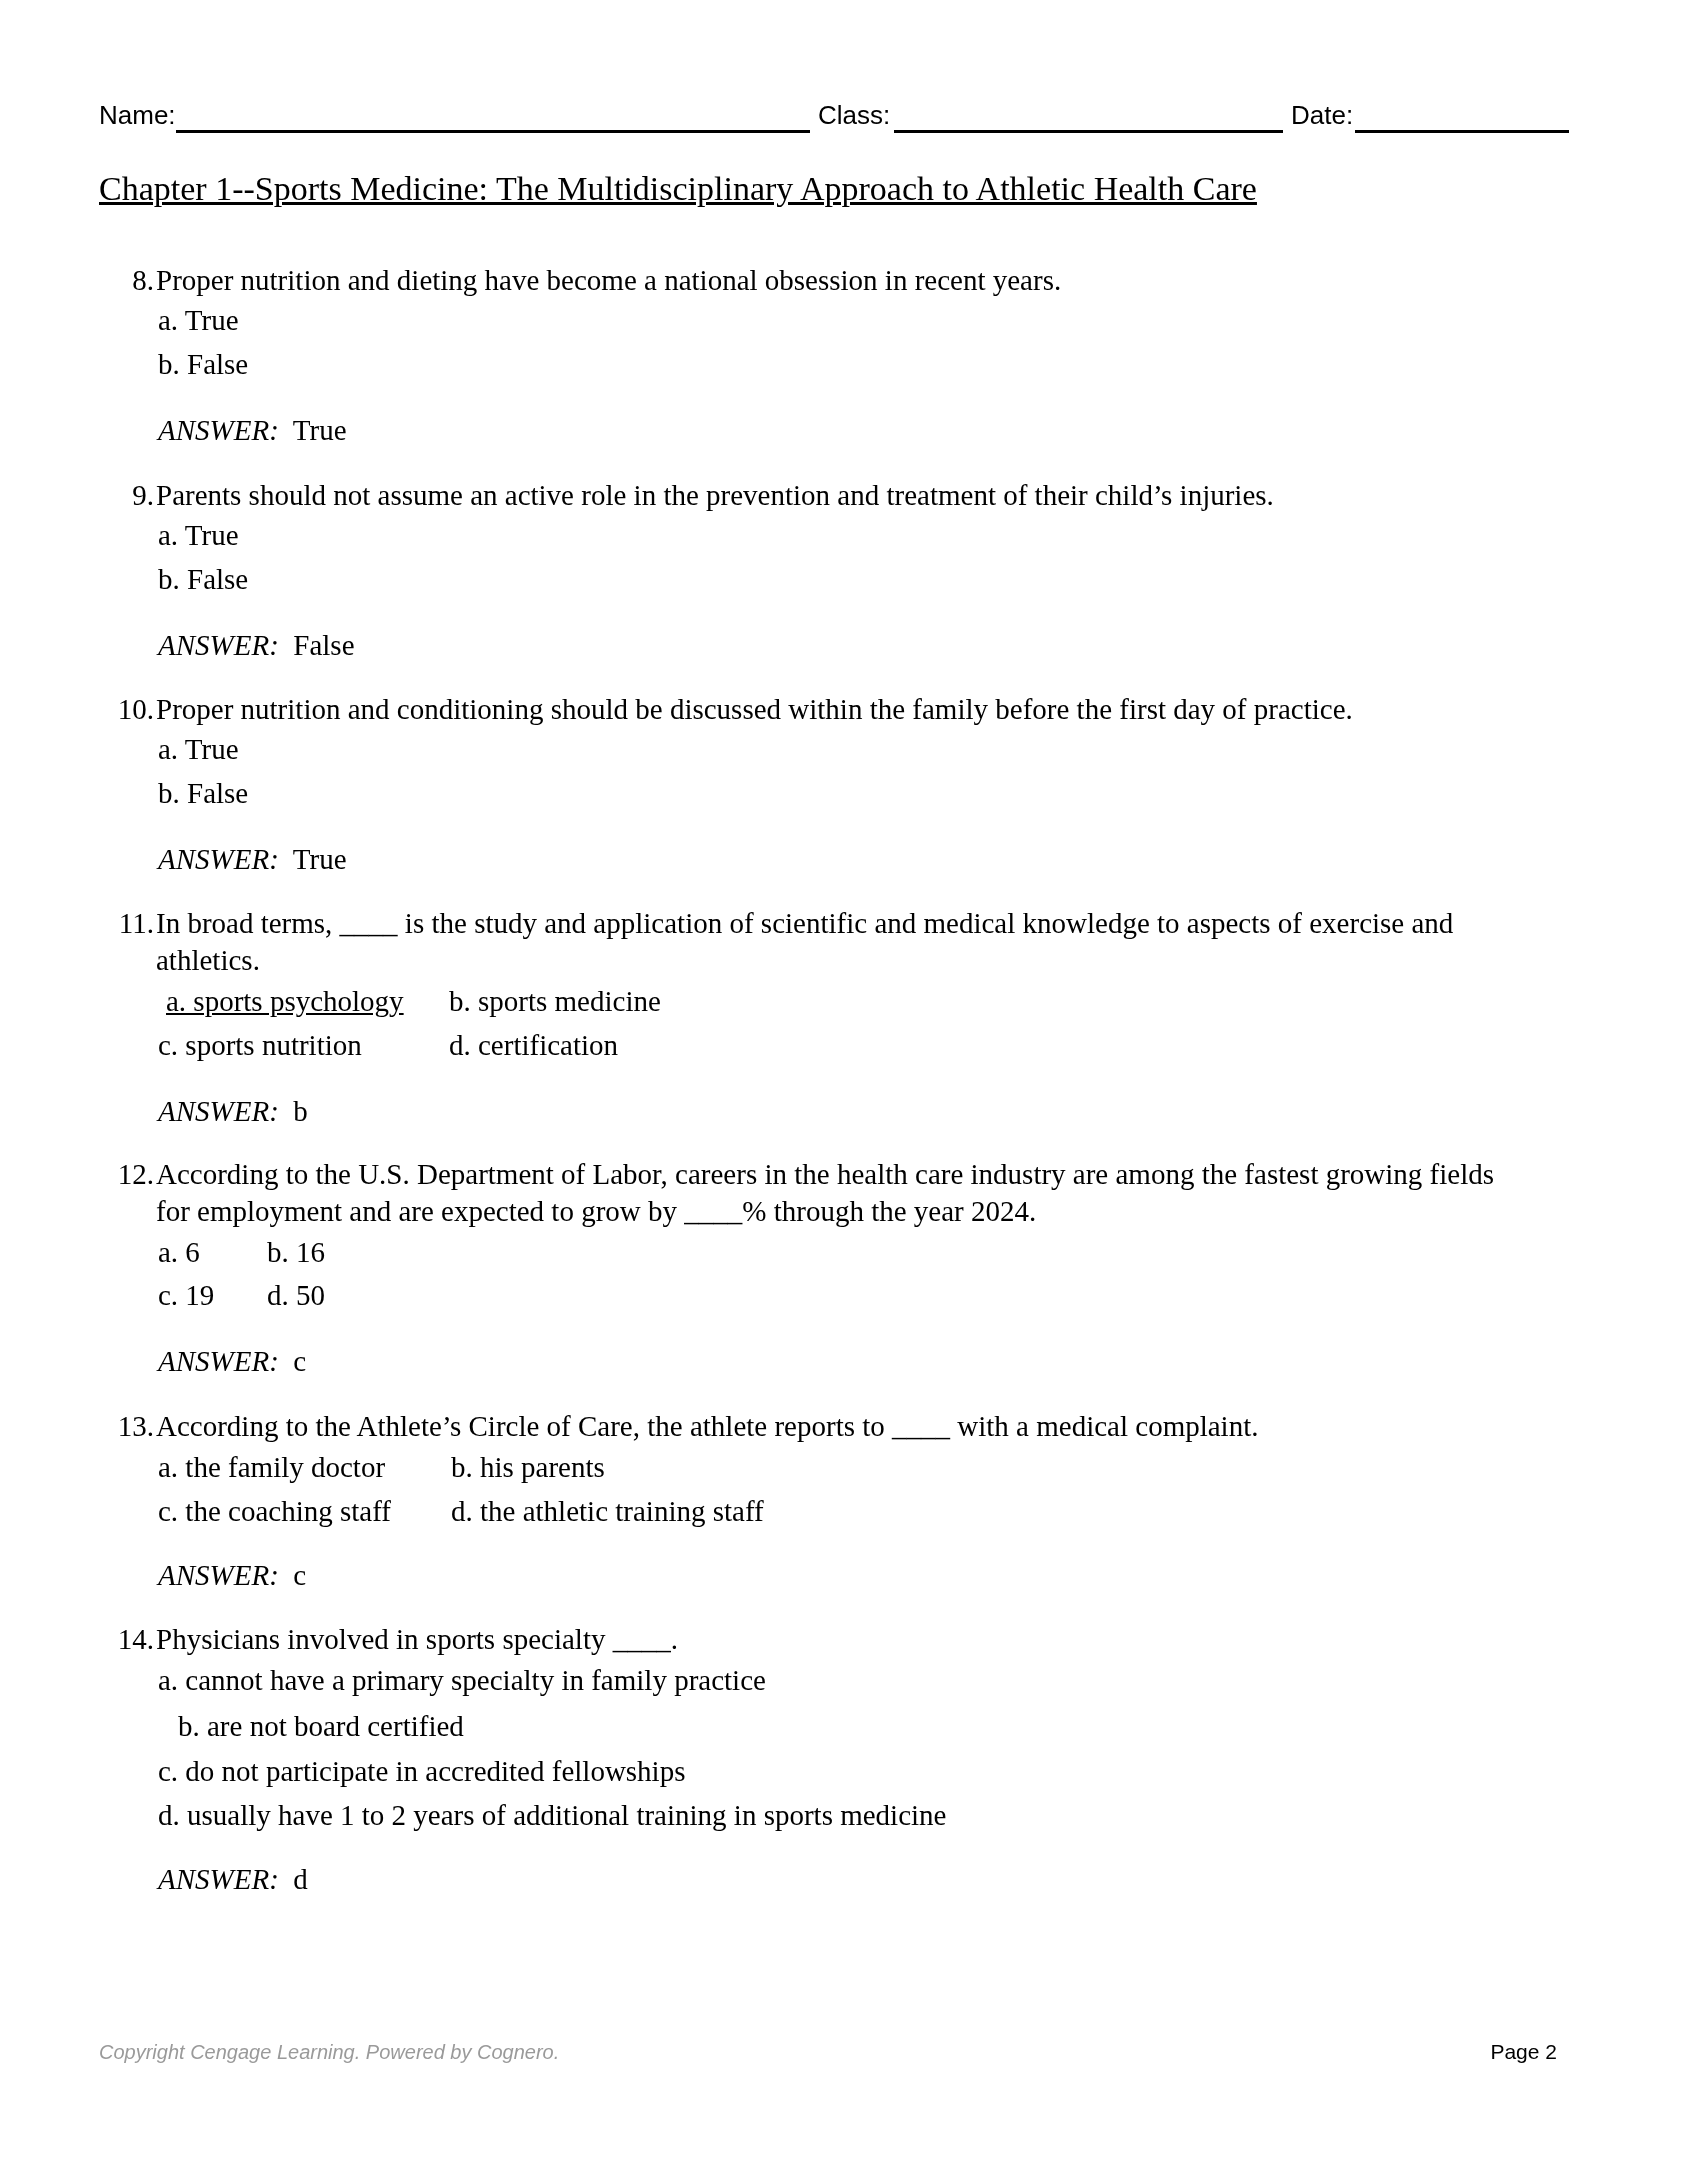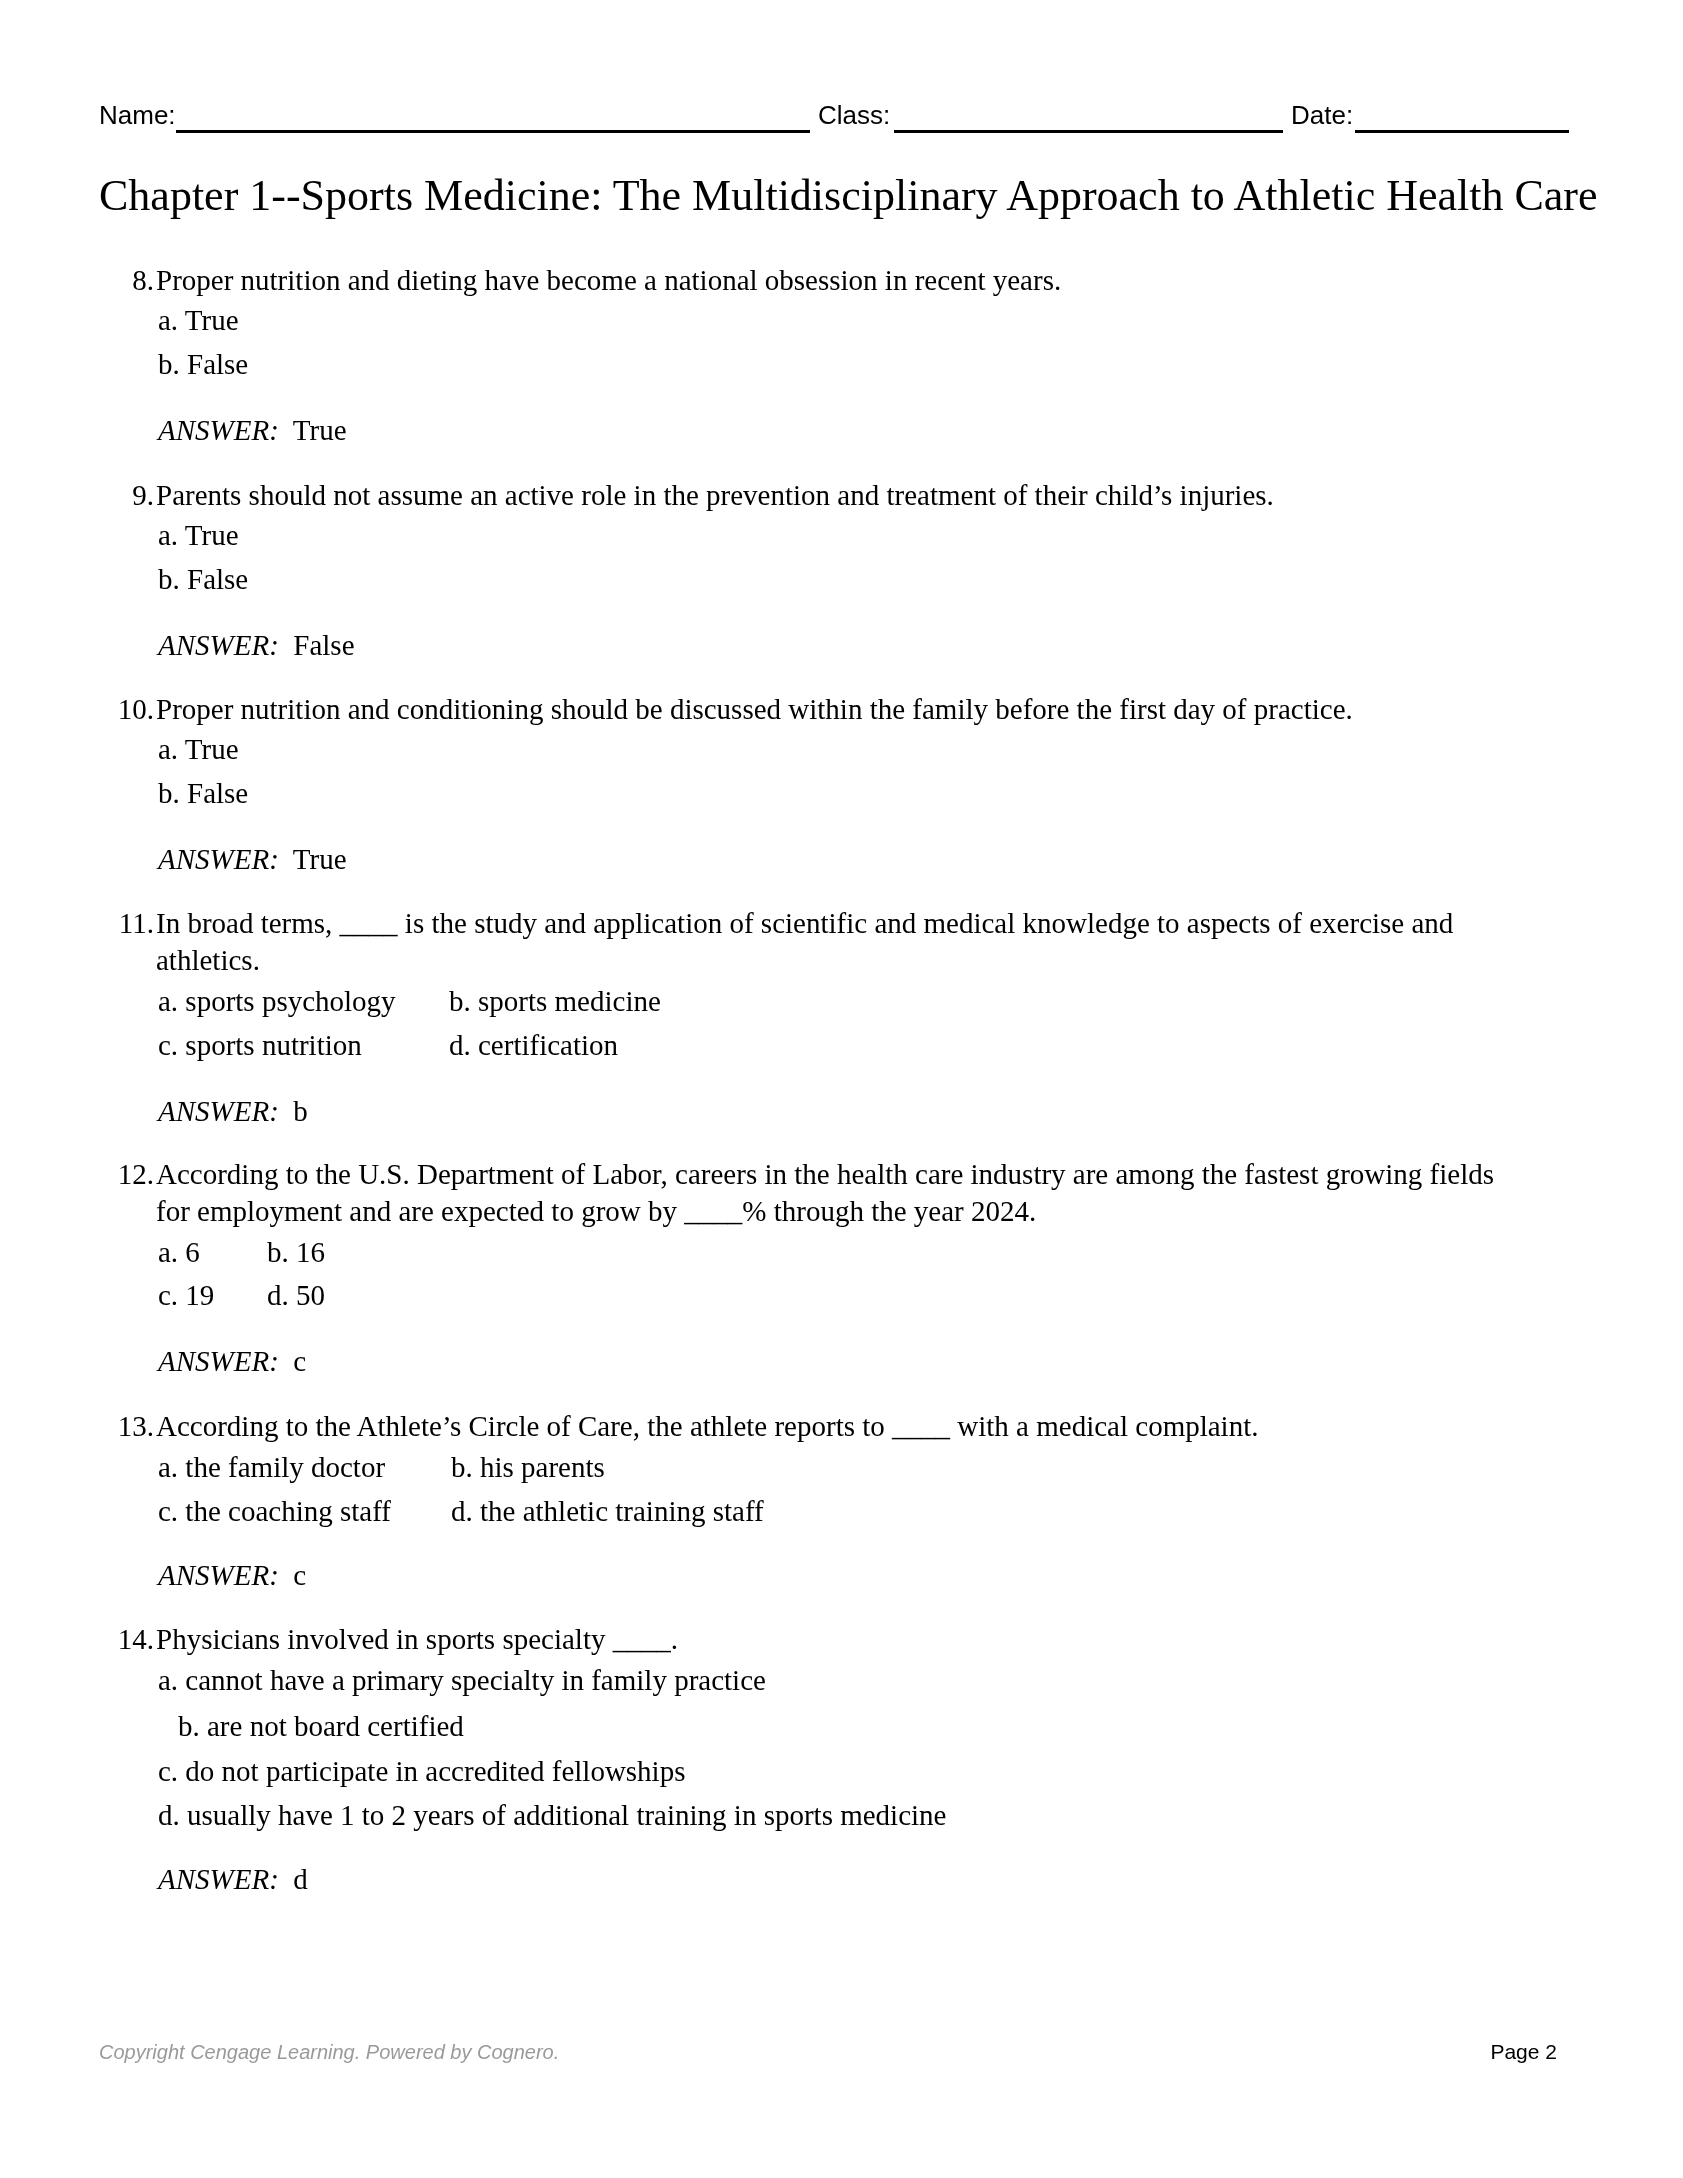--- a/index.html
+++ b/index.html
@@ -2,21 +2,21 @@
 <html><head>
 <meta charset="utf-8">
 <style>
   html, body { margin:0; padding:0; background:#ffffff; }
   body { width:1683px; height:2178px; position:relative; overflow:hidden; color:#000; }
   .abs { position:absolute; white-space:nowrap; }
   .sans { font-family:"Liberation Sans", sans-serif; }
   .serif { font-family:"Liberation Serif", serif; }
   .hdr { font-size:26px; top:100px; }
   .uline { position:absolute; top:130px; height:0; border-top:3px solid #000; }
-  .title { font-size:44px; top:170px; left:99px; }
+  .title { font-size:34px; top:170px; left:99px;text-decoration:underline; }
   .q { font-size:29px; line-height:34px; }
   .num { text-align:right; width:55px; }
   .ans-label { font-style:italic; }
   .footer-left { font-size:20px; color:#9a9a9a; font-style:italic; top:2041px; left:99px; }
   .footer-right { font-size:21px; top:2040px; right:126px; }
 </style>
 </head>
 <body>
 
 <div class="abs sans hdr" style="left:99px;">Name:</div>
@@ -49,21 +49,21 @@
   <div class="abs serif q" style="top:692px; left:156px;">Proper nutrition and conditioning should be discussed within the family before the first day of practice.</div>
   <div class="abs serif q" style="top:732px; left:158px;">a. True</div>
   <div class="abs serif q" style="top:776px; left:158px;">b. False</div>
   <div class="abs serif q" style="top:842px; left:158px;"><span class="ans-label">ANSWER:</span>&nbsp; <span>True</span></div>
 </div>
 
 <div>
   <div class="abs serif q num" style="top:906px; left:99px;">11.</div>
   <div class="abs serif q" style="top:906px; left:156px;">In broad terms, ____ is the study and application of scientific and medical knowledge to aspects of exercise and</div>
   <div class="abs serif q" style="top:943px; left:156px;">athletics.</div>
-  <div class="abs serif q" style="top:984px; left:158px;">a. sports psychology</div>
+  <div class="abs serif q" style="top:984px; left:166px;text-decoration:underline;">a. sports psychology</div>
   <div class="abs serif q" style="top:984px; left:449px;">b. sports medicine</div>
   <div class="abs serif q" style="top:1028px; left:158px;">c. sports nutrition</div>
   <div class="abs serif q" style="top:1028px; left:449px;">d. certification</div>
   <div class="abs serif q" style="top:1094px; left:158px;"><span class="ans-label">ANSWER:</span>&nbsp; <span>b</span></div>
 </div>
 
 <div>
   <div class="abs serif q num" style="top:1157px; left:99px;">12.</div>
   <div class="abs serif q" style="top:1157px; left:156px;text-align:right;">According to the U.S. Department of Labor, careers in the health care industry are among the fastest growing fields</div>
   <div class="abs serif q" style="top:1194px; left:156px;">for employment and are expected to grow by ____% through the year 2024.</div>

